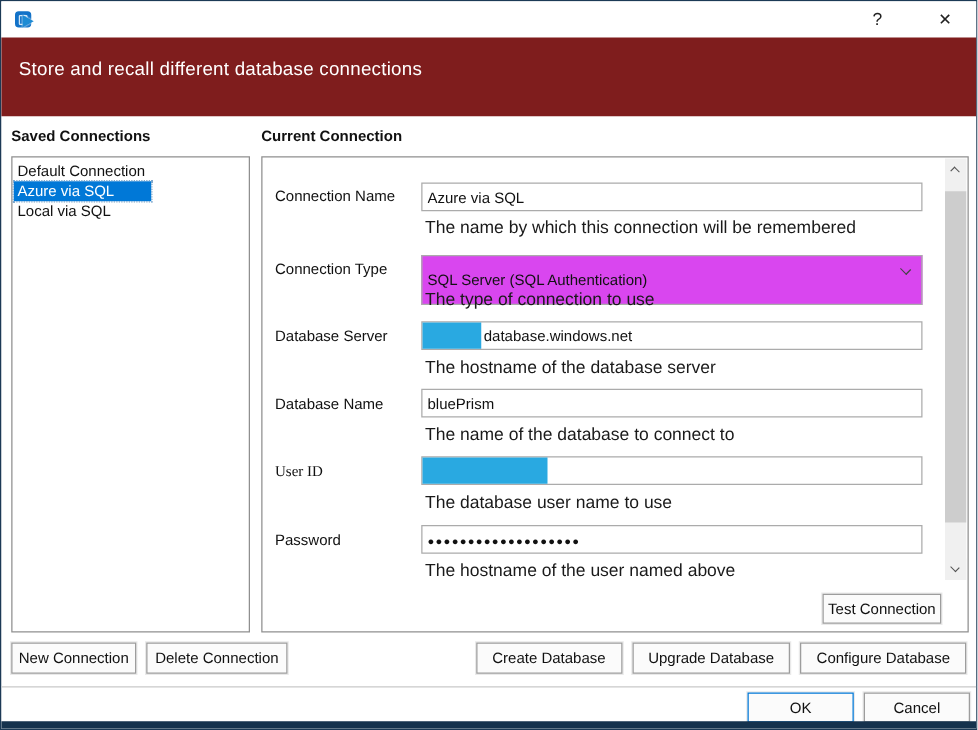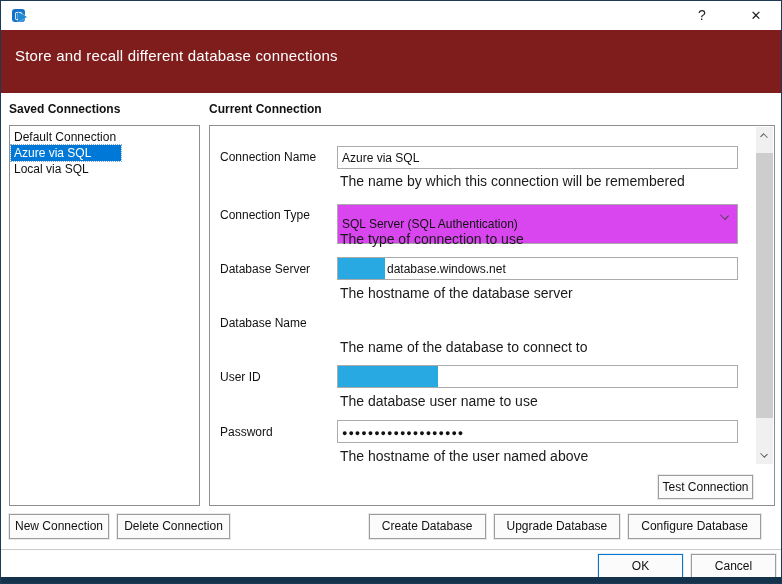--- a/index.html
+++ b/index.html
@@ -91,21 +91,21 @@
   .btn {
     background:#fbfbfb; border:1px solid #9d9d9d; font-family:"Liberation Sans",sans-serif;
     font-size:12px; color:#111; text-align:center; cursor:default;
     box-shadow:0 0 0 1px #e9e9e9;
   }
   .test-btn { position:absolute; right:21px; top:349px; width:95px; height:24px; line-height:22px; }
 
   .row-btn { position:absolute; top:513px; height:25px; line-height:23px; }
   .new-btn { left:8px; width:100px; }
   .delete-btn { left:116px; width:113px; }
-  .right-group { position:absolute; top:513px; right:20px; display:flex; gap:8px;margin-left:24px; }
+  .right-group { position:absolute; top:513px; right:8px; display:flex; gap:8px;margin-left:24px; }
   .right-group .btn { height:25px; line-height:23px; padding:0 12px; }
 
   .footer-sep { position:absolute; left:0; top:548px; width:780px; height:1px; background:#c9c9c9; }
   .ok-btn { position:absolute; left:597px; top:553px; width:85px; height:24px; line-height:22px;
     border:1px solid #0078d7; }
   .cancel-btn { position:absolute; left:690px; top:553px; width:85px; height:24px; line-height:22px; }
 
   .bottom-strip { position:absolute; left:0; bottom:0; width:780px; height:6px; background:#15324d; }
 </style>
 </head>
@@ -155,23 +155,24 @@
     <div class="hint" style="top:105px;">The type of connection to use</div>
 
     <div class="field-label" style="top:136px;">Database Server</div>
     <div class="fake-tb" style="top:131px;">
       <span class="redaction" style="width:47px;"></span>
       <span class="val">database.windows.net</span>
     </div>
     <div class="hint" style="top:159px;">The hostname of the database server</div>
 
     <div class="field-label" style="top:190px;">Database Name</div>
+    <input class="tb" style="top: 185px;" value="bluePrism">
     <div class="hint" style="top:213px;">The name of the database to connect to</div>
 
-    <div class="field-label" style="top:244px;">User ID</div>
+    <div class="field-label" style="top:244px;font-family:Liberation Serif, serif;">User ID</div>
     <div class="fake-tb" style="top:239px;">
       <span class="redaction" style="width:100px;"></span>
     </div>
     <div class="hint" style="top:267px;">The database user name to use</div>
 
     <div class="field-label" style="top:299px;">Password</div>
     <input class="tb pw" style="top: 294px;" value="●●●●●●●●●●●●●●●●●●●">
     <div class="hint" style="top:322px;">The hostname of the user named above</div>
 
     <button class="btn test-btn">Test Connection</button>

